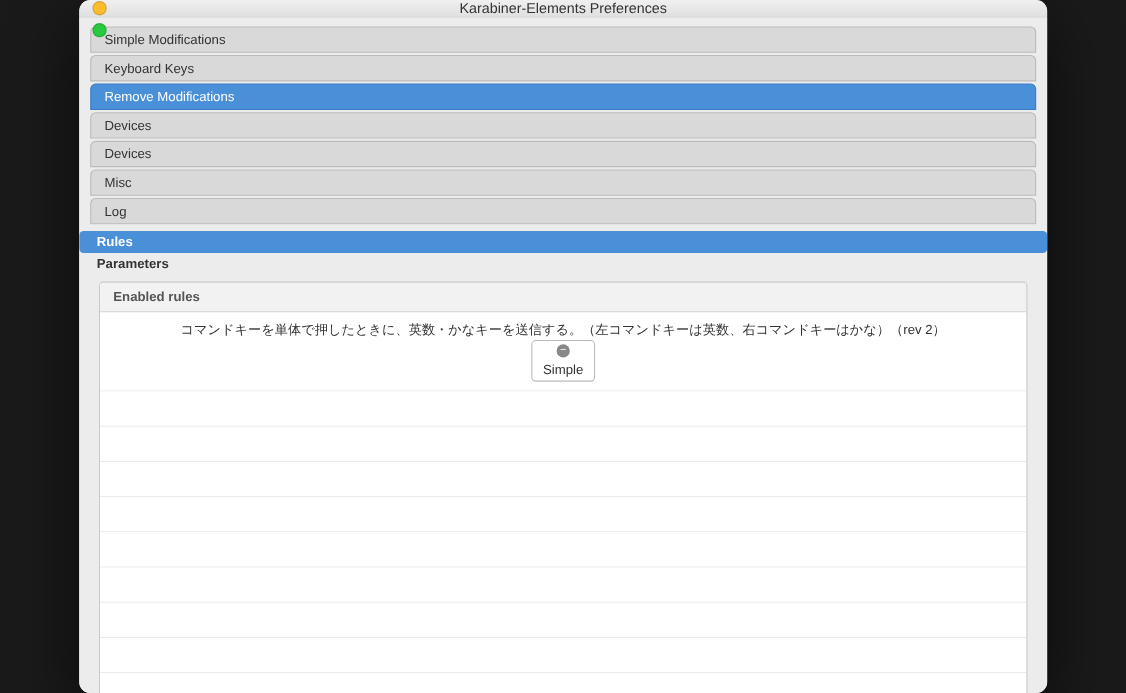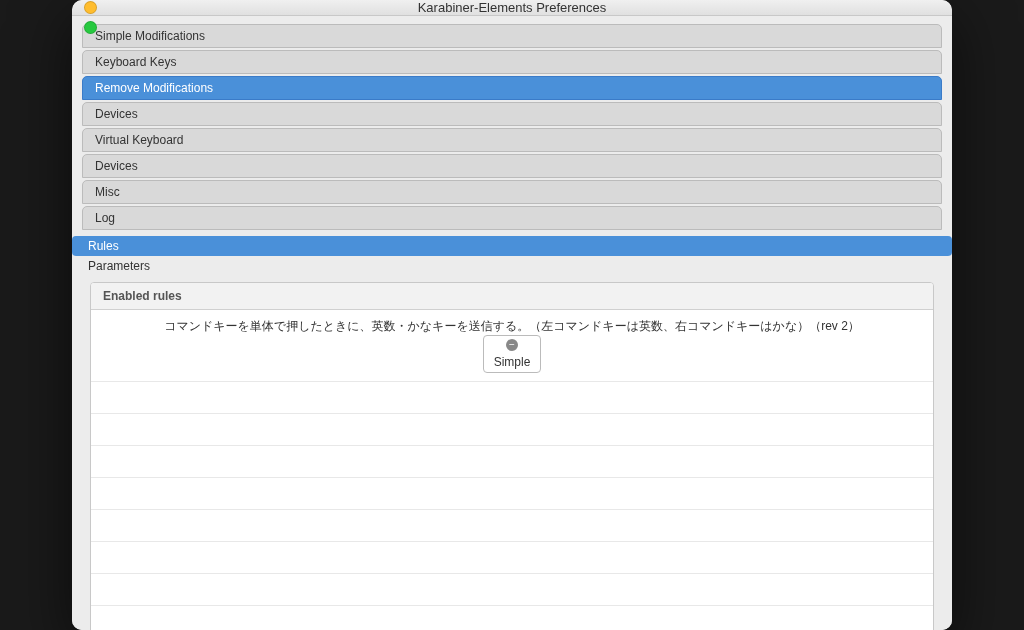--- a/index.html
+++ b/index.html
@@ -82,20 +82,21 @@
       display: flex;
       justify-content: center;
       gap: 0;
     }
     .sub-tab {
       padding: 3px 16px;
       font-size: 12px;
       cursor: pointer;
       border-radius: 4px;
       color: #333;
+      font-weight: bold;
     }
     .sub-tab.active {
       background: #4a90d9;
       color: white;
       border-radius: 4px;
     }
     .content-area {
       background: #ececec;
       padding: 0 18px 12px 18px;
       flex: 1;
@@ -225,21 +226,20 @@
       <div class="traffic-light tl-green"></div>
     </div>
     <span class="titlebar-title">Karabiner-Elements Preferences</span>
   </div>
 
   <div class="tab-bar">
     <div class="tab">Simple Modifications</div>
     <div class="tab">Keyboard Keys</div>
     <div class="tab active">Remove Modifications</div>
     <div class="tab">Devices</div>
-    <div class="tab">Virtual Keyboard</div>
     <div class="tab">Devices</div>
     <div class="tab">Misc</div>
     <div class="tab">Log</div>
   </div>
 
   <div class="sub-tab-bar">
     <div class="sub-tab active">Rules</div>
     <div class="sub-tab">Parameters</div>
   </div>
 

